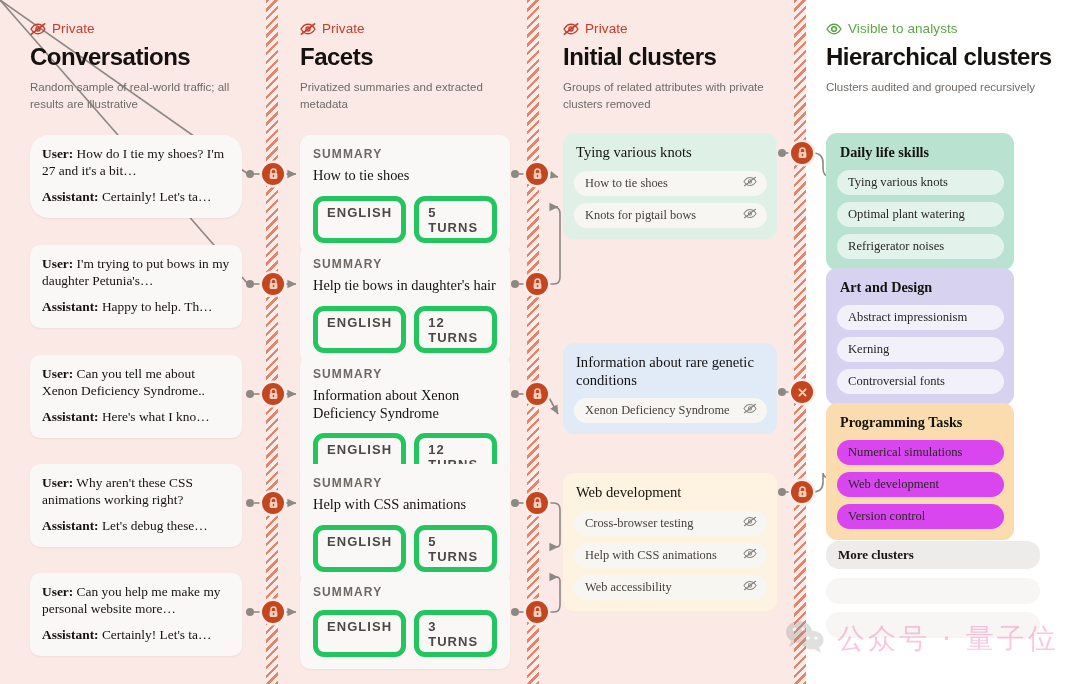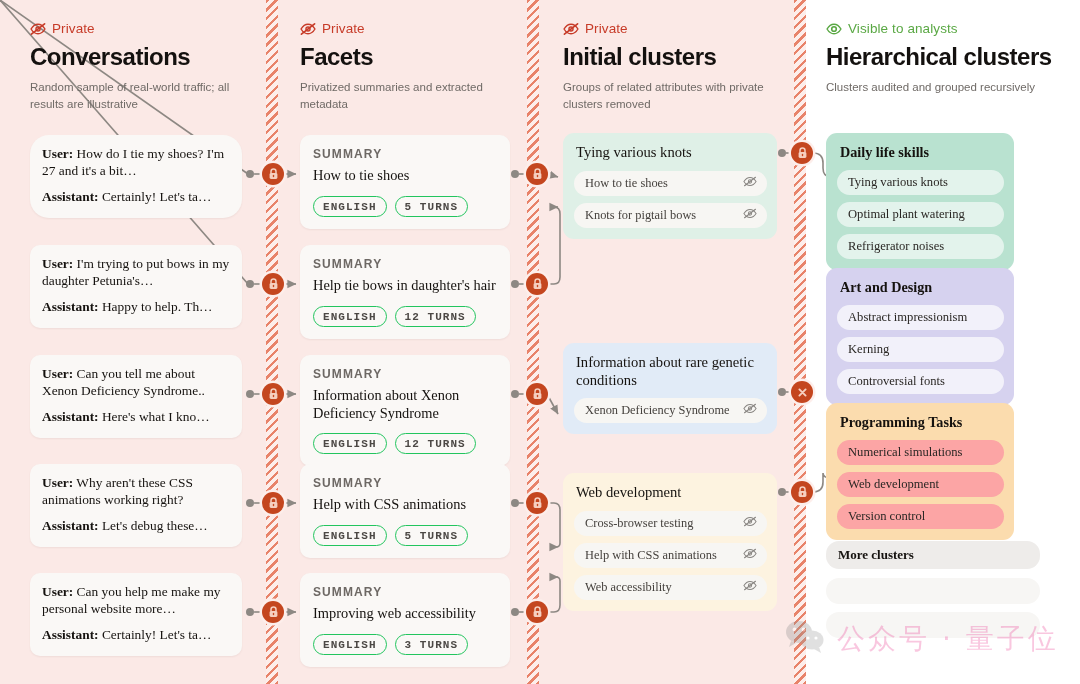--- a/index.html
+++ b/index.html
@@ -85,24 +85,24 @@
     font-size: 12px; font-weight: bold; letter-spacing: 1.1px;
     color: #6d6864; font-family: "Liberation Sans", sans-serif;
   }
   .facet-title {
     margin-top: 6px;
     font-family: "Liberation Serif", serif;
     font-size: 14.4px; line-height: 1.22; color: #15120f;
   }
   .pills { display: flex; gap: 8px; margin-top: 11px; }
   .pill {
-    border: 1px solid #22c55e; border-radius: 11px;
+    border: 5px solid #22c55e; border-radius: 11px;
     padding: 4px 9px 3px 9px;
-    font-size: 11px; font-weight: bold; letter-spacing: 1.05px;
-    color: #4c4845; background: transparent; font-family: Liberation Mono, monospace;
+    font-size: 13px; font-weight: bold; letter-spacing: 1.05px;
+    color: #4c4845; background: transparent;
   }
 
   
   .icluster {
     position: absolute; left: 563px; width: 214px;
     border-radius: 11px; padding: 11px 10px 11px 11px;
   }
   .icluster.green  { background: #dff0e7; }
   .icluster.blue   { background: #e1ebf7; }
   .icluster.yellow { background: #fdf3e0; }
@@ -135,21 +135,21 @@
     font-size: 14.2px; color: #15120f;
     margin-bottom: 9px; padding-left: 3px;
   }
   .h-row {
     border-radius: 13px; padding: 5px 10px 5px 11px;
     font-family: "Liberation Serif", serif;
     font-size: 12.6px; color: #2a2724;
   }
   .hcluster.green  .h-row { background: #e3f3ec; }
   .hcluster.purple .h-row { background: #f2f1fa; }
-  .hcluster.orange .h-row { background: #fca5a5; }
+  .hcluster.orange .h-row { background: #d946ef; }
   .h-row + .h-row { margin-top: 7px; }
 
   .more-row {
     position: absolute; left: 826px; width: 214px;
     border-radius: 13px; padding: 6px 10px 6px 12px;
     font-family: "Liberation Serif", serif; font-weight: bold;
     font-size: 13px; color: #15120f;
     background: #eeecea;
   }
   .ghost-row {
@@ -420,21 +420,20 @@
   <div class="facet-card" style="top:464px;">
     <div class="facet-label">SUMMARY</div>
     <div class="facet-title">Help with CSS animations</div>
     <div class="pills">
       <span class="pill">ENGLISH</span>
       <span class="pill">5 TURNS</span>
     </div>
   </div>
   <div class="facet-card" style="top:573px;">
     <div class="facet-label">SUMMARY</div>
-    <div class="facet-title">Improving web accessibility</div>
     <div class="pills">
       <span class="pill">ENGLISH</span>
       <span class="pill">3 TURNS</span>
     </div>
   </div>
 
   <div class="col c3">
     <div class="privacy-tag">
       <span>
         <svg width="16" height="14" viewBox="0 0 18 14">

